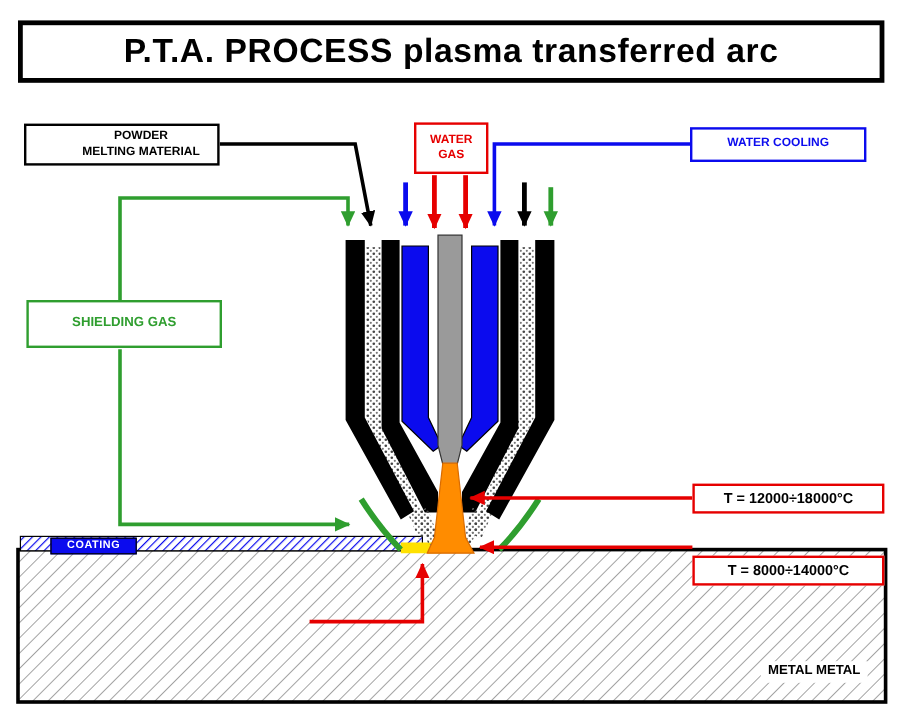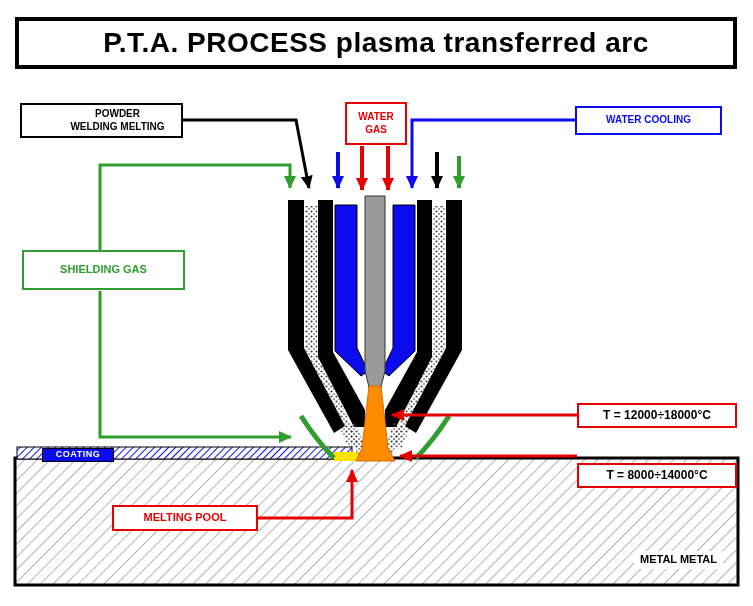--- a/index.html
+++ b/index.html
@@ -121,21 +121,21 @@
 
       <line x1="577" y1="415" x2="392" y2="415" style="stroke:var(--red,#e60000);stroke-width:3" marker-end="url(#ah-red)"></line>
       <line x1="577" y1="456" x2="400" y2="456" style="stroke:var(--red,#e60000);stroke-width:3" marker-end="url(#ah-red)"></line>
 
       <polyline points="258,518 352,518 352,470" style="stroke:var(--red,#e60000);stroke-width:3;fill:none" marker-end="url(#ah-red)"></polyline>
     </g>
   </svg>
 
   <div class="lbl lbl-powder">
     <span>POWDER</span>
-    <span>WELDING MELTING</span>
+    <span>MELTING MATERIAL</span>
   </div>
 
   <div class="lbl lbl-plasma">
     <span>WATER</span>
     <span>GAS</span>
   </div>
 
   <div class="lbl lbl-water">
     <span>WATER COOLING</span>
   </div>
@@ -145,23 +145,20 @@
   </div>
 
   <div class="lbl lbl-temp1">
     <span>T = 12000÷18000°C</span>
   </div>
 
   <div class="lbl lbl-temp2">
     <span>T = 8000÷14000°C</span>
   </div>
 
-  <div class="lbl lbl-melt">
-    <span>MELTING POOL</span>
-  </div>
 
   <div class="lbl lbl-coating">
     <span>COATING</span>
   </div>
 
   <div class="lbl lbl-base">
     <span>METAL METAL</span>
   </div>
 
 </div>

